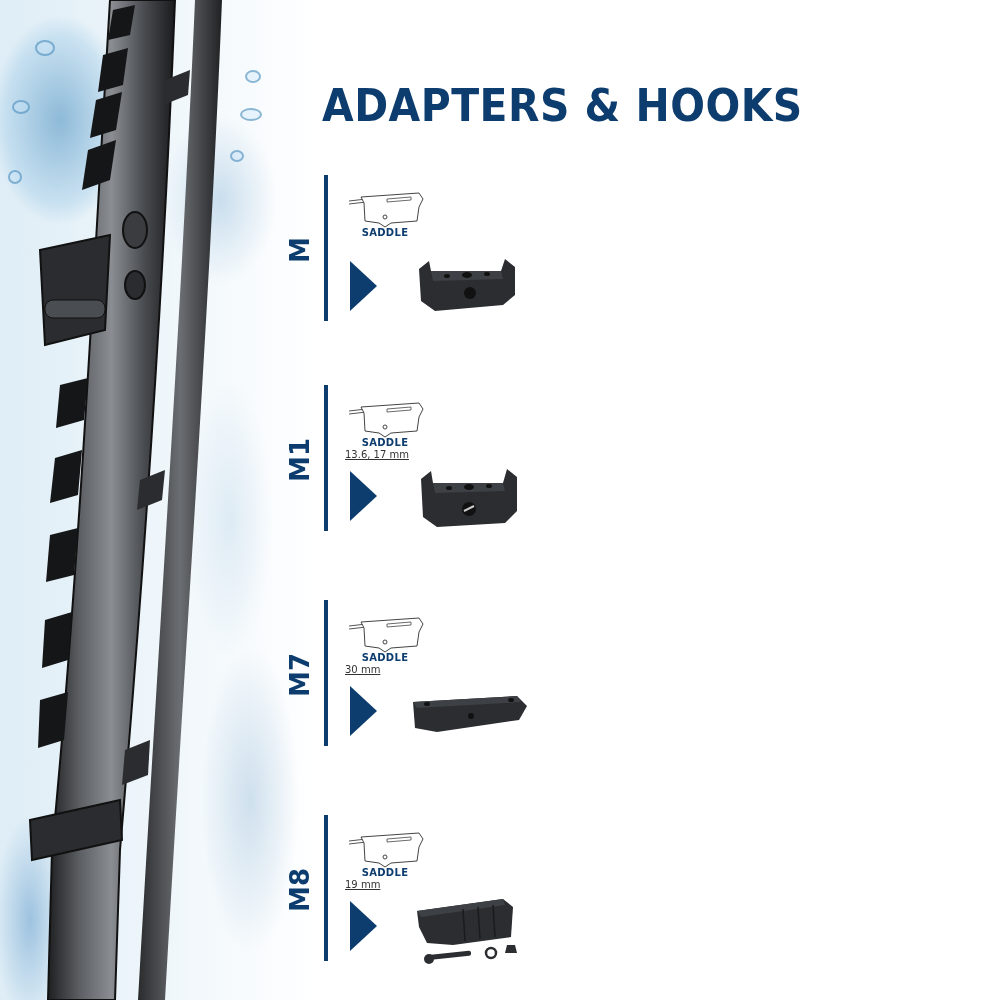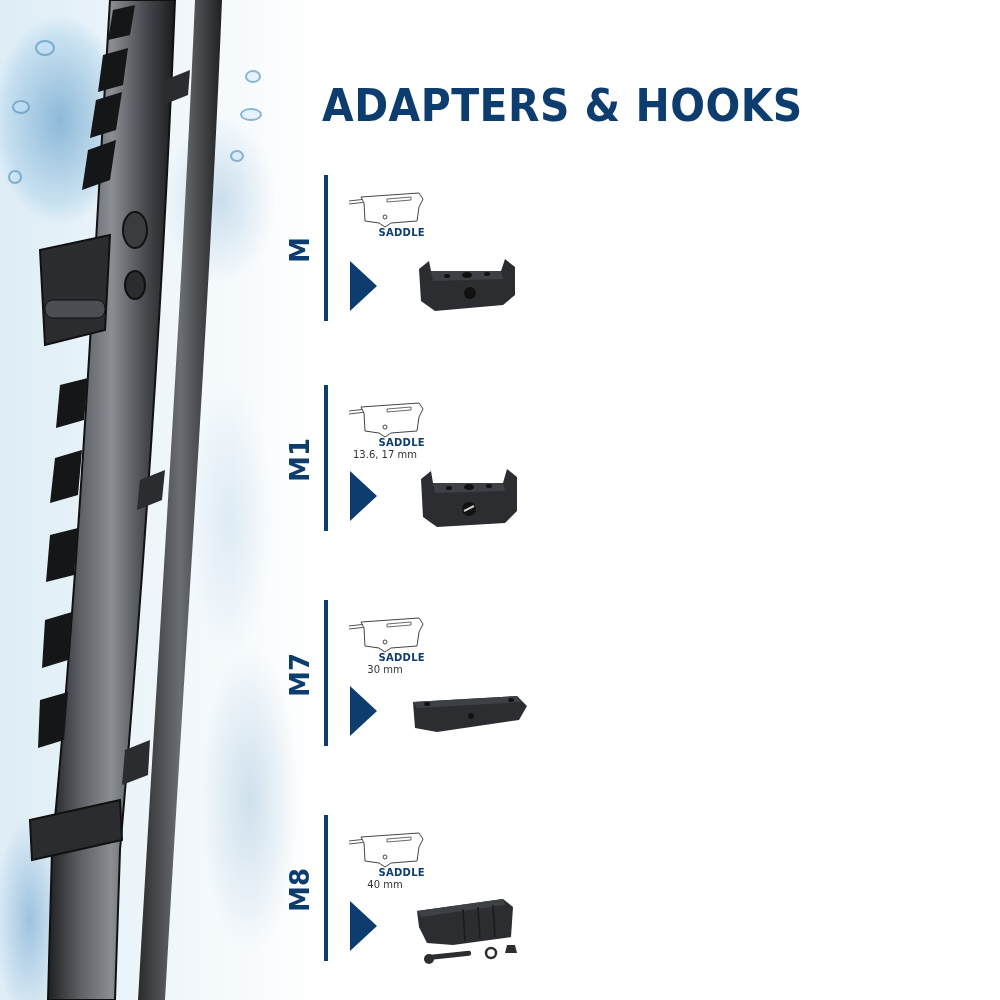--- a/index.html
+++ b/index.html
@@ -35,26 +35,26 @@
     font-weight: bold; font-size: 26px; color: #0d3d6e;
   }
   .vline { position: absolute; left: 39px; top: 0; width: 4px; height: 146px; background: #0d3d6e; }
   .arrow {
     position: absolute; left: 65px; top: 86px; width: 0; height: 0;
     border-top: 25px solid transparent; border-bottom: 25px solid transparent;
     border-left: 27px solid #0d3d6e;
   }
   .schema { position: absolute; left: 62px; top: 14px; width: 80px; height: 40px; }
   .saddle-label {
-    position: absolute; left: 60px; top: 52px; width: 80px; text-align: right;
+    position: absolute; left: 60px; top: 52px; width: 80px; text-align: center;
     font-size: 10px; font-weight: bold; color: #0d3d6e; letter-spacing: 0.3px;
   }
   .saddle-size {
-    position: absolute; left: 60px; top: 64px; width: 80px; text-align: center;
-    font-size: 10px; color: #333;
+    position: absolute; left: 60px; top: 64px; width: 80px; text-align: left;
+    font-size: 10px; color: #333; text-decoration: underline;
   }
   .part { position: absolute; }
 </style>
 </head>
 <body>
 
 <div class="splash">
   <div class="drop" style="left:12px;top:100px;width:14px;height:10px"></div>
   <div class="drop" style="left:245px;top:70px;width:12px;height:9px"></div>
   <div class="drop" style="left:230px;top:150px;width:10px;height:8px"></div>
@@ -185,21 +185,21 @@
       <span>M8</span>
     </div>
   <div class="vline"></div>
   <svg class="schema" viewBox="0 0 80 40">
     <path d="M2,12 L28,9 M2,15 L28,12" stroke="#555" fill="none" stroke-width="1"></path>
     <path d="M14,8 L72,4 L76,10 L72,18 L70,32 L44,34 L38,38 L32,34 L18,32 L17,14 Z" fill="#fff" stroke="#444" stroke-width="1"></path>
     <path d="M40,10 L64,8 L64,11 L40,13 Z" fill="none" stroke="#444" stroke-width="0.8"></path>
     <circle cx="38" cy="28" r="2" fill="none" stroke="#444"></circle>
   </svg>
   <div class="saddle-label">SADDLE</div>
-  <div class="saddle-size">40 mm</div>
+  <div class="saddle-size">19 mm</div>
   <div class="arrow"></div>
   <svg class="part" style="left:128px;top:82px" width="110" height="85" viewBox="0 0 110 85">
     <path d="M4,14 L90,2 L100,10 L98,40 L40,48 L14,46 L6,30 Z" fill="#2b2d30"></path>
     <path d="M4,14 L90,2 L92,8 L8,20 Z" fill="#3d4044"></path>
     <path d="M50,12 L52,44 M65,10 L67,42 M80,8 L82,40" stroke="#1a1b1d" stroke-width="1.5"></path>
     <rect x="16" y="58" width="42" height="5" rx="2" fill="#2b2d30" transform="rotate(-6 16 58)"></rect>
     <circle cx="16" cy="62" r="5" fill="#2b2d30"></circle>
     <circle cx="78" cy="56" r="5" fill="none" stroke="#2b2d30" stroke-width="2.5"></circle>
     <path d="M94,48 L102,48 L104,56 L92,56 Z" fill="#2b2d30"></path>
   </svg>

